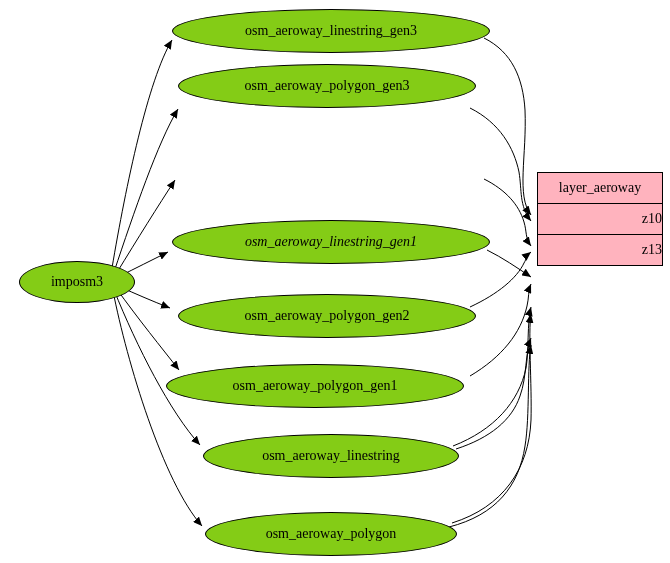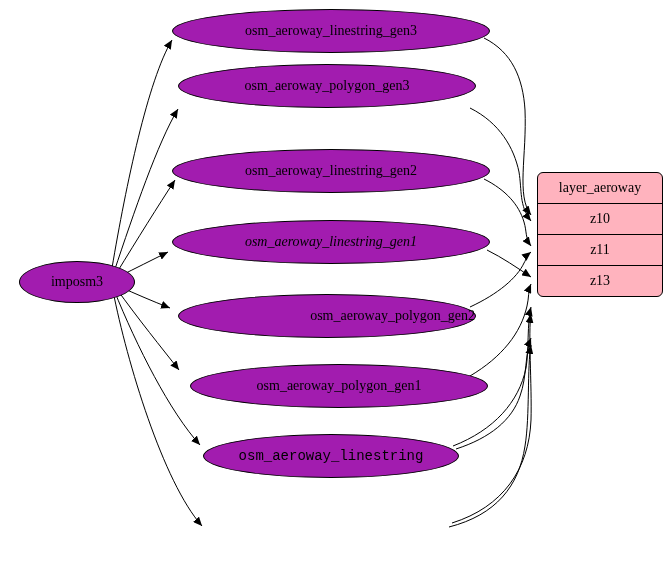--- a/index.html
+++ b/index.html
@@ -4,42 +4,42 @@
 <style>
   html,body { margin:0; padding:0; background:#ffffff; }
   .stage {
     position:relative; width:670px; height:563px;
     font-family:"Liberation Serif", serif; font-size:14px; color:#000;
     background:#ffffff; overflow:hidden;
   }
   svg.edge-layer { position:absolute; left:0; top:0; width:670px; height:563px; }
   .node {
     position:absolute; display:flex; align-items:center; justify-content:center;
-    background:#a21caf; border:1px solid #000; white-space:nowrap;
+    background:#84cc16; border:1px solid #000; white-space:nowrap;
   }
   .ellipse { border-radius:50%; }
   
   .n-imposm3 { left:19px;  top:261px; width:114px; height:40px; }
   
   .n-t0 { left:172px; top:9px;   width:316px; height:42px; }
   .n-t1 { left:178px; top:64px;  width:296px; height:42px; }
   .n-t2 { left:172px; top:149px; width:316px; height:42px; }
   .n-t3 { left:172px; top:220px; width:316px; height:42px;font-style:italic; }
-  .n-t4 { left:178px; top:294px; width:296px; height:42px;justify-content:flex-end; }
-  .n-t5 { left:190px; top:364px; width:296px; height:42px;text-align:right; }
-  .n-t6 { left:203px; top:434px; width:254px; height:42px;font-family:Liberation Mono, monospace; }
+  .n-t4 { left:178px; top:294px; width:296px; height:42px; }
+  .n-t5 { left:166px; top:364px; width:296px; height:42px;text-align:right; }
+  .n-t6 { left:203px; top:434px; width:254px; height:42px; }
   .n-t7 { left:205px; top:512px; width:250px; height:42px; }
   
   .record {
     position:absolute; left:537px; top:172px; width:124px;
-    border:1px solid #000; border-radius:6px; overflow:hidden;
+    border:1px solid #000; border-radius:0; overflow:hidden;
     background:#ffb3be; text-align:center;
   }
   .record .hdr { height:30px; line-height:30px; }
-  .record .row { height:30px; line-height:30px; border-top:1px solid #000; }
+  .record .row { height:30px; line-height:30px; border-top:1px solid #000;text-align:right; }
   path.edge { fill:none; stroke:#000; stroke-width:1; }
 </style>
 </head>
 <body>
 
 <div class="stage">
 
   <svg class="edge-layer" viewBox="0 0 670 563">
     <defs>
       <marker id="arrow" markerWidth="10" markerHeight="8" refX="9" refY="4" orient="auto">
@@ -71,36 +71,35 @@
   <div class="node ellipse n-imposm3">
     <span>imposm3</span>
   </div>
 
   <div class="node ellipse n-t0">
     <span>osm_aeroway_linestring_gen3</span>
   </div>
   <div class="node ellipse n-t1">
     <span>osm_aeroway_polygon_gen3</span>
   </div>
-  <div class="node ellipse n-t2">
-    <span>osm_aeroway_linestring_gen2</span>
-  </div>
   <div class="node ellipse n-t3">
     <span>osm_aeroway_linestring_gen1</span>
   </div>
   <div class="node ellipse n-t4">
     <span>osm_aeroway_polygon_gen2</span>
   </div>
   <div class="node ellipse n-t5">
     <span>osm_aeroway_polygon_gen1</span>
   </div>
   <div class="node ellipse n-t6">
     <span>osm_aeroway_linestring</span>
   </div>
+  <div class="node ellipse n-t7">
+    <span>osm_aeroway_polygon</span>
+  </div>
 
   <div class="record">
     <div class="hdr">layer_aeroway</div>
     <div class="row">z10</div>
-    <div class="row">z11</div>
     <div class="row">z13</div>
   </div>
 
 </div>
 
 </body></html>

